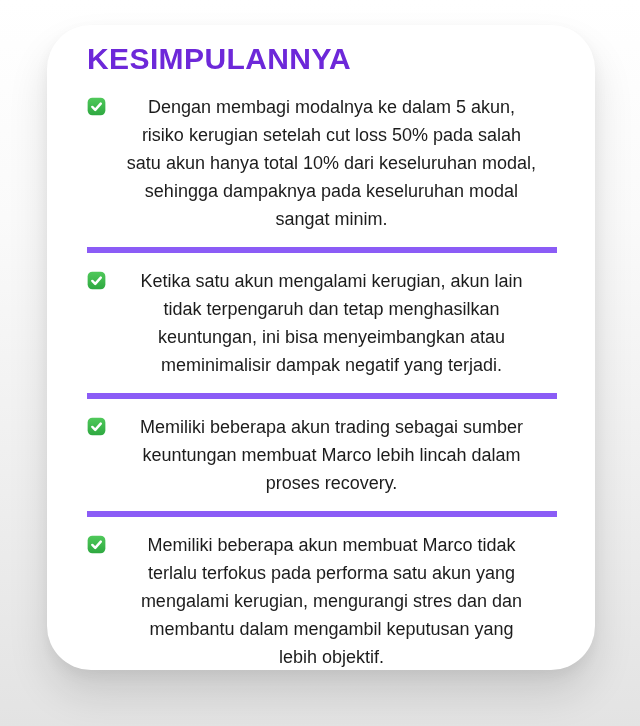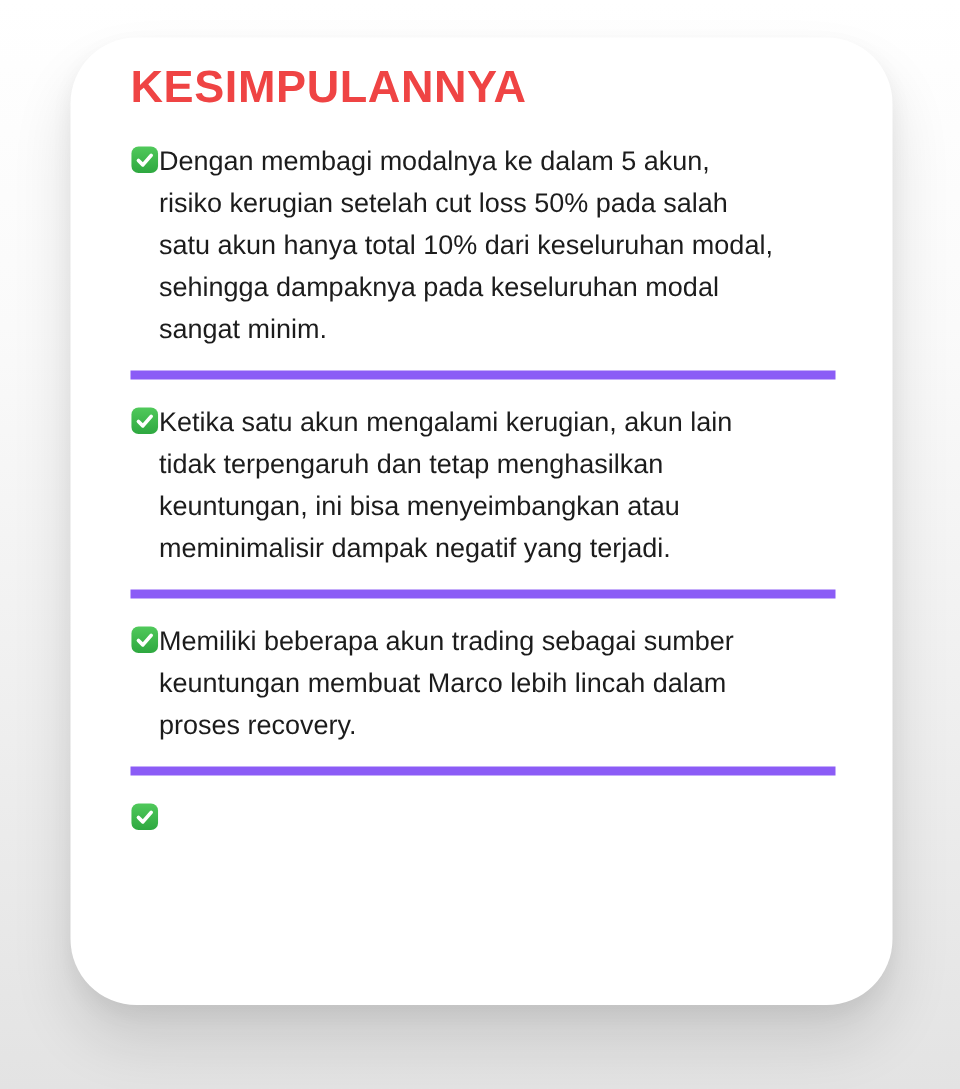--- a/index.html
+++ b/index.html
@@ -20,28 +20,29 @@
     border-radius: 44px;
     box-shadow: 0 24px 40px rgba(0,0,0,0.12), 0 6px 14px rgba(0,0,0,0.05);
     padding: 16px 38px 18px 40px;
     overflow: hidden;
   }
   .title {
     font-size: 30px;
     line-height: 36px;
     font-weight: 800;
     letter-spacing: 0.4px;
-    color: #ef4444;
+    color: #6d28d9;
     margin-bottom: 4px;
   }
   .list { width: 100%; }
   .item {
     display: flex;
     align-items: flex-start;
     padding: 14px 0;
+    text-align: center;
   }
   .item:first-child { padding-top: 12px; }
   .item + .item { border-top: 6px solid #8b5cf6; }
   .check {
     flex: 0 0 auto;
     width: 19px; height: 19px;
     margin-top: 4px;
     display: block;
   }
   .text {
@@ -102,16 +103,21 @@
       <p class="text">Memiliki beberapa akun trading sebagai sumber
 keuntungan membuat Marco lebih lincah dalam
 proses recovery.</p>
     </div>
 
     <div class="item">
       <svg class="check" viewBox="0 0 24 24">
         <rect x="0.8" y="0.8" width="22.4" height="22.4" rx="6" fill="url(#checkGrad)"></rect>
         <path d="M6.7 12.6 L10.4 16.3 L17.4 8.3" fill="none" stroke="#ffffff" stroke-width="3.1" stroke-linecap="round" stroke-linejoin="round"></path>
       </svg>
+      <p class="text">Memiliki beberapa akun membuat Marco tidak
+terlalu terfokus pada performa satu akun yang
+mengalami kerugian, mengurangi stres dan dan
+membantu dalam mengambil keputusan yang
+lebih objektif.</p>
     </div>
 
   </div>
 </div>
 
 </body></html>

